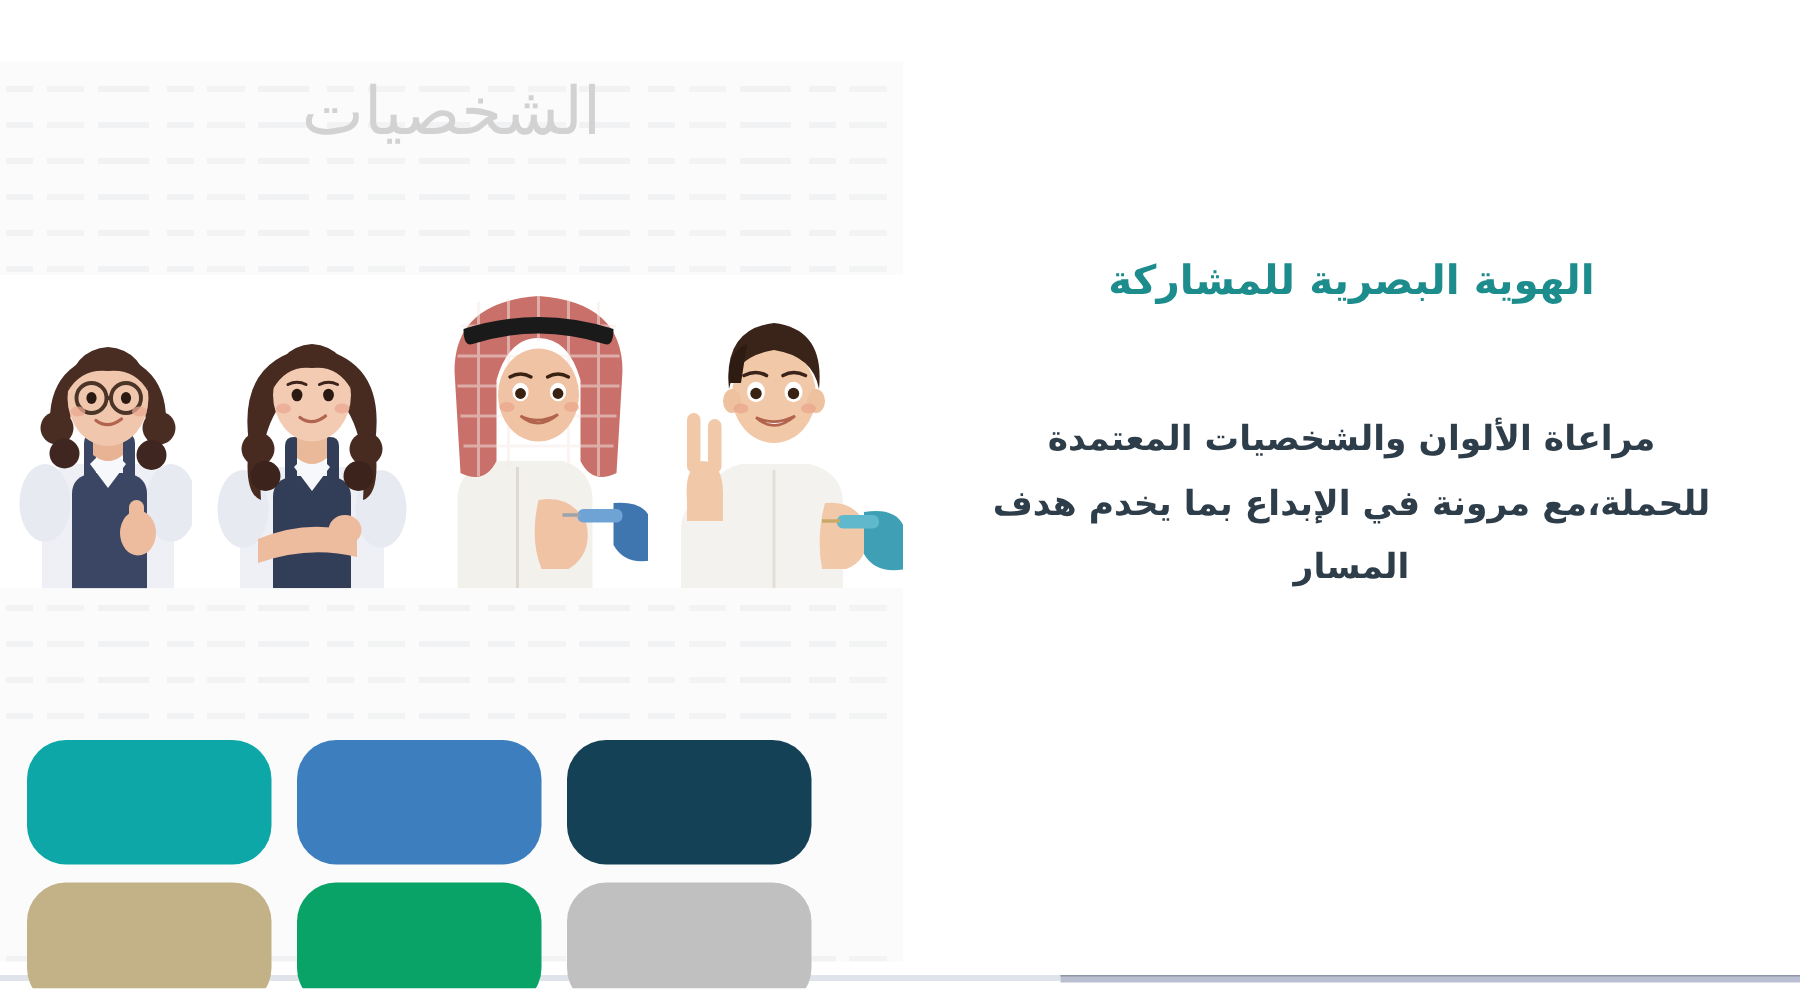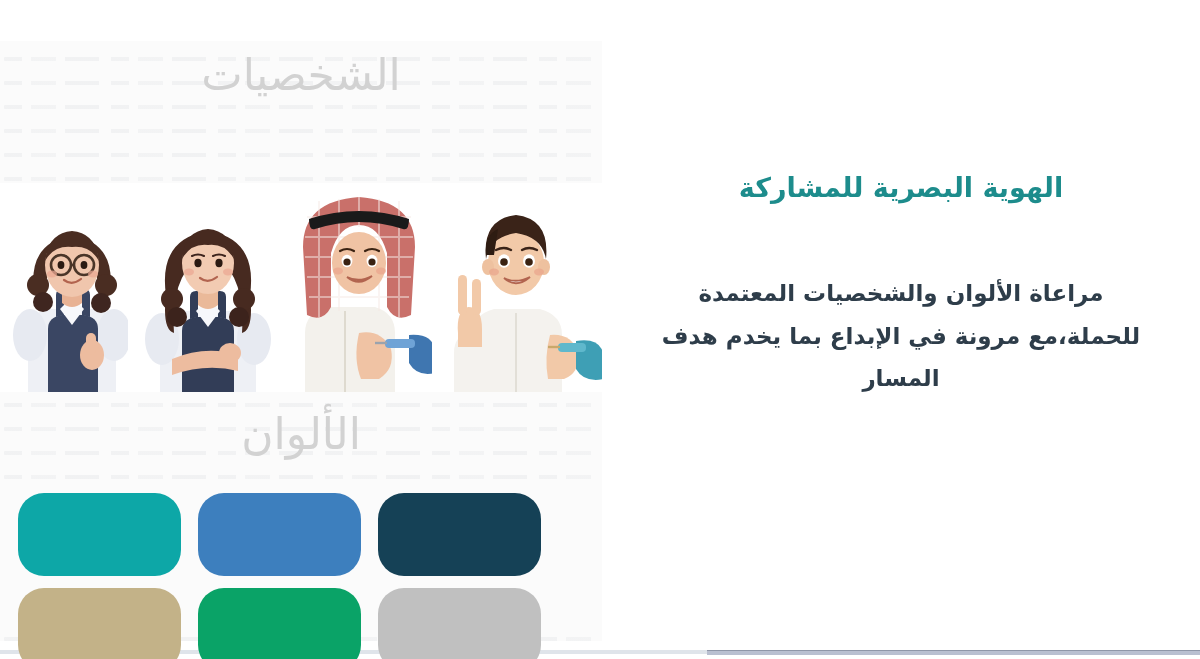--- a/index.html
+++ b/index.html
@@ -374,21 +374,20 @@
           <ellipse cx="107" cy="89" rx="5" ry="3.4" fill="#e9a48c" opacity="0.7"></ellipse>
 
           <path d="M144 158 Q168 154 172 172 L172 196 Q152 200 144 186 Z" fill="#3e9fb5"></path>
           <rect x="126" y="160" width="28" height="9" rx="4" fill="#5fb8cc"></rect>
           <line x1="116" y1="164" x2="128" y2="164" stroke="#c9a86a" stroke-width="2.4"></line>
         </svg>
       </div>
 
     </div>
 
-    <div class="heading-colors">الألوان</div>
 
     <div id="swatch-grid">
       <div class="swatch sw-r1 sw-c1" style="background:#0da7a7;"></div>
       <div class="swatch sw-r1 sw-c2" style="background:#3d7fbe;"></div>
       <div class="swatch sw-r1 sw-c3" style="background:#154156;"></div>
       <div class="swatch sw-r2 sw-c1" style="background:#c3b288;"></div>
       <div class="swatch sw-r2 sw-c2" style="background:#0aa367;"></div>
       <div class="swatch sw-r2 sw-c3" style="background:#c0c0c0;"></div>
     </div>
 

